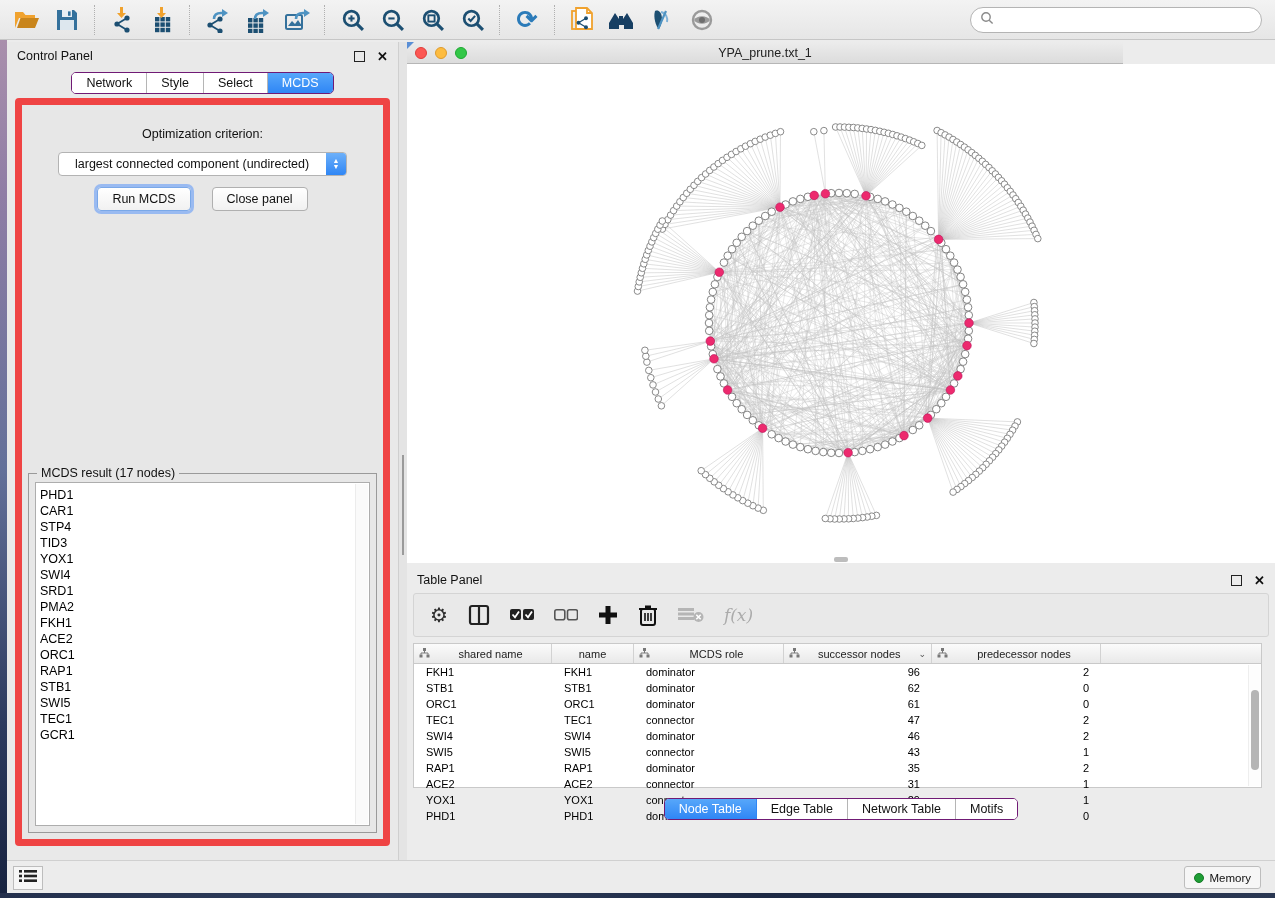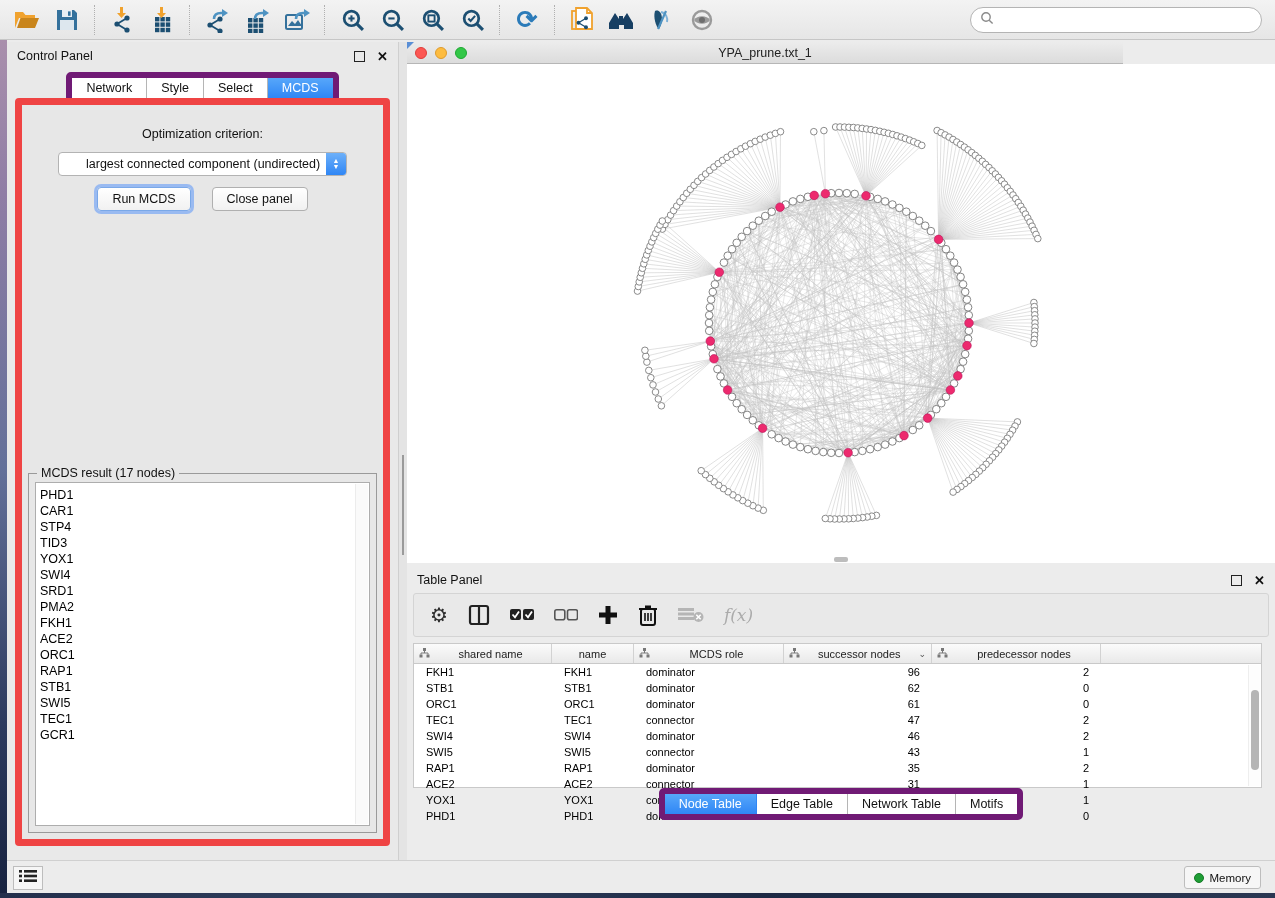--- a/index.html
+++ b/index.html
@@ -28,30 +28,30 @@
 
   
   .control-panel { position:absolute; left:7px; top:42px; width:392px; height:818px;
     background:#e9e9e9; border-right:1px solid #cfcfcf; }
   .panel-header { height:28px; display:flex; align-items:center; padding:0 10px; }
   .panel-title { font-size:12.5px; color:#111; }
   .panel-header .spacer { flex:1; }
   .win-mini { width:11px; height:11px; border:1.6px solid #222; margin-right:12px; }
   .win-close { font-size:13px; font-weight:bold; color:#111; line-height:1; }
   .seg-tabs { display:flex; justify-content:center; margin-top:2px; }
-  .seg { display:flex; border:6px solid #701a75; border-radius:5px; overflow:hidden; background:#fff; }
+  .seg { display:flex; border:1px solid #701a75; border-radius:5px; overflow:hidden; background:#fff; }
   .seg-tab { padding:3px 14px; font-size:12.5px; color:#111; border-right:1px solid #b5b5b5; background:#fff; }
   .seg-tab:last-child { border-right:none; }
   .seg-tab.active { background:linear-gradient(180deg,#57a7fa,#2f86f5); color:#fff; border-color:#2f86f5; }
   .cp-content { position:absolute; left:8px; right:8px; top:56px; bottom:14px;
     background:#e7e7e7; border:7px solid #ef4444; border-radius:4px; }
   .opt-label { text-align:center; font-size:12.5px; margin-top:22px; color:#111; }
   .dropdown { position:absolute; left:36px; right:36px; top:47px; height:24px; background:#fff;
     border:1px solid #b3b3b3; border-radius:4px; display:flex; align-items:center; }
-  .dropdown-value { flex:1; font-size:12.5px; padding-left:27px; color:#111; white-space:nowrap; }
+  .dropdown-value { flex:1; font-size:12.5px; padding-left:16px; color:#111; white-space:nowrap; }
   .dropdown-stepper { width:20px; height:22px; margin:0; border-radius:0 3px 3px 0;
     background:linear-gradient(180deg,#6db0f9,#2f86f5); display:flex; flex-direction:column; align-items:center; justify-content:center; color:#fff; }
   .dropdown-stepper span { font-size:7px; line-height:6px; }
   .btn-row { position:absolute; top:82px; left:0; right:0; display:flex; justify-content:center; gap:21px; }
   .btn { background:linear-gradient(180deg,#ffffff,#f1f1f1); border:1px solid #b0b0b0; border-radius:4px;
     font-size:12.5px; padding:4px 14px; color:#111; }
   .btn.focus { box-shadow:0 0 0 3px rgba(90,150,250,.55); border-color:#7aa8e8; }
   .groupbox { position:absolute; left:6px; right:6px; top:368px; bottom:6px; border:1px solid #9a9a9a; }
   .groupbox-title { position:absolute; top:-8px; left:8px; background:#e7e7e7; padding:0 4px; font-size:12.5px; color:#111; }
   .mcds-list { position:absolute; inset:8px 6px 6px 6px; background:#fff; border:1px solid #adadad; overflow:hidden; }

